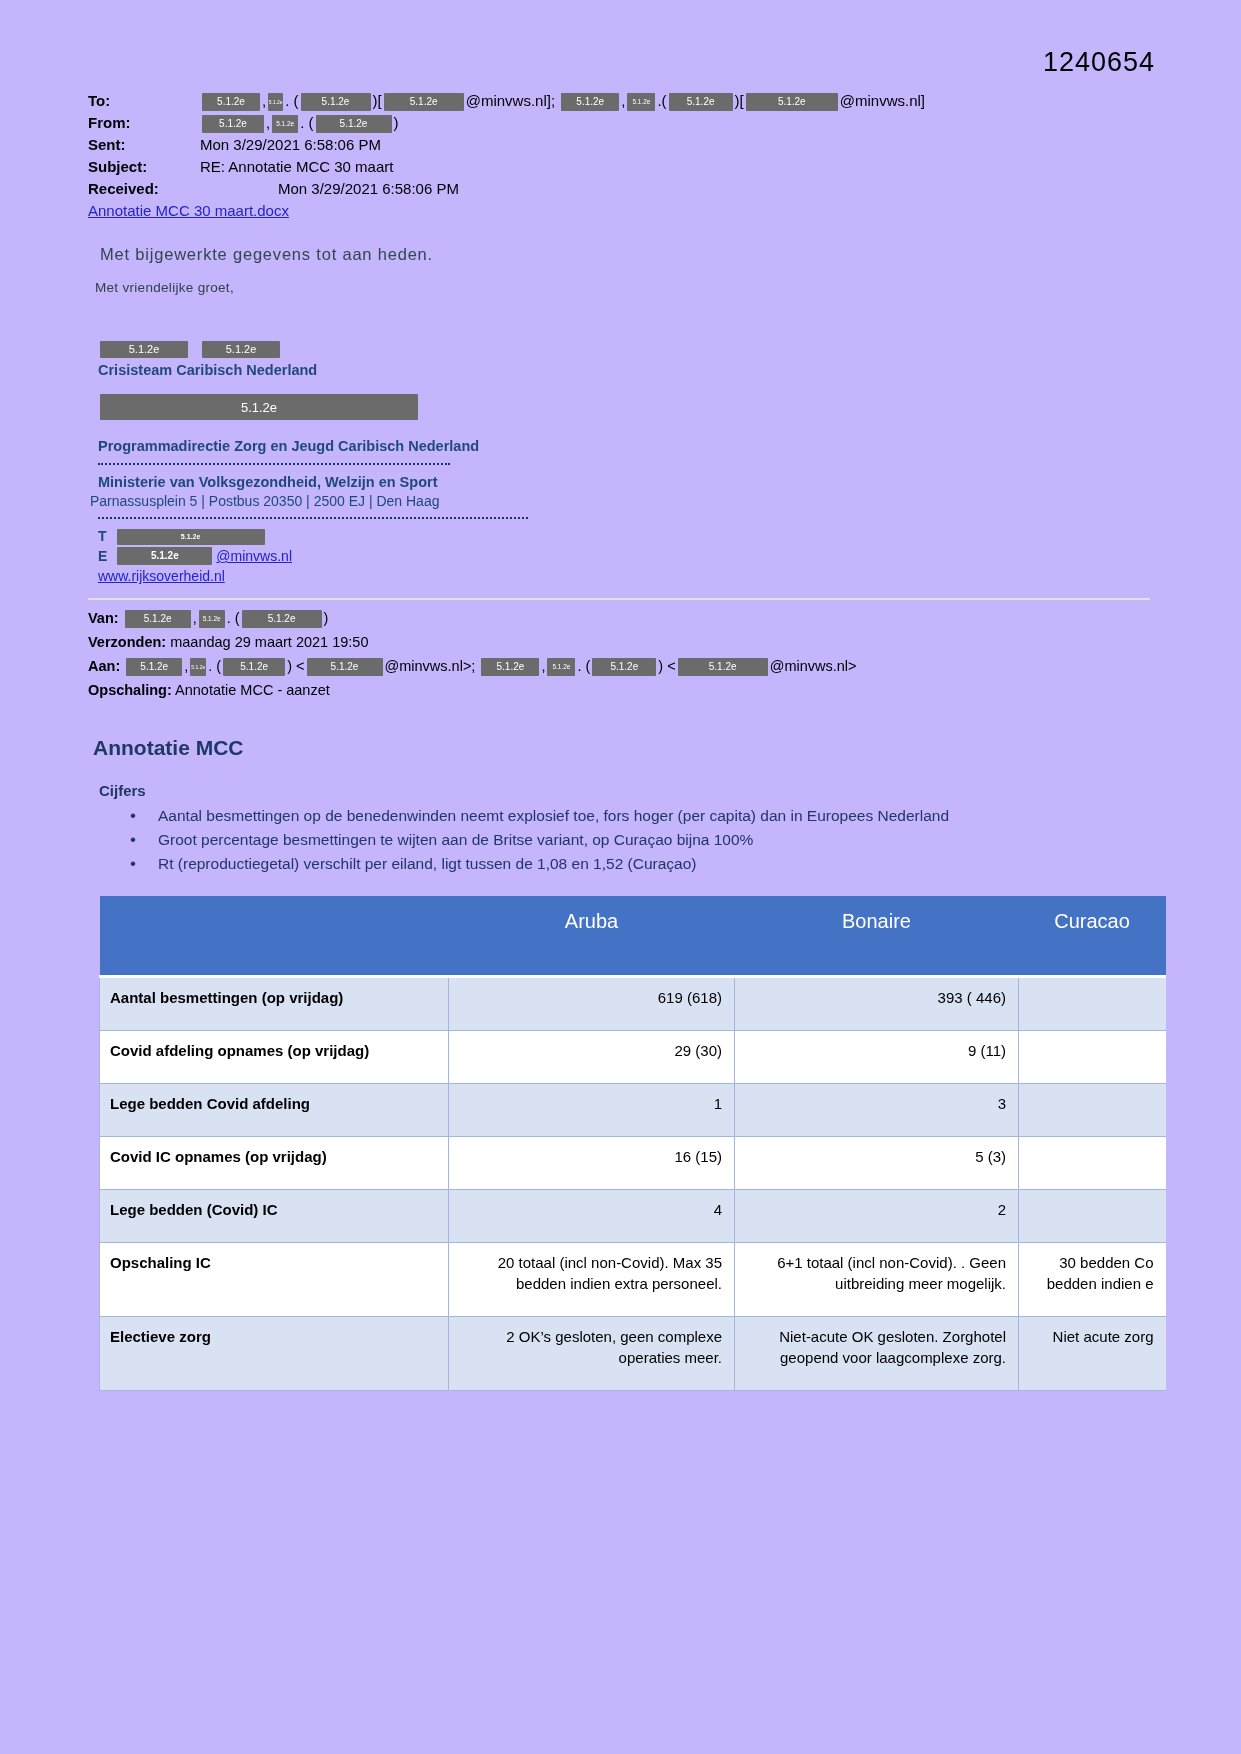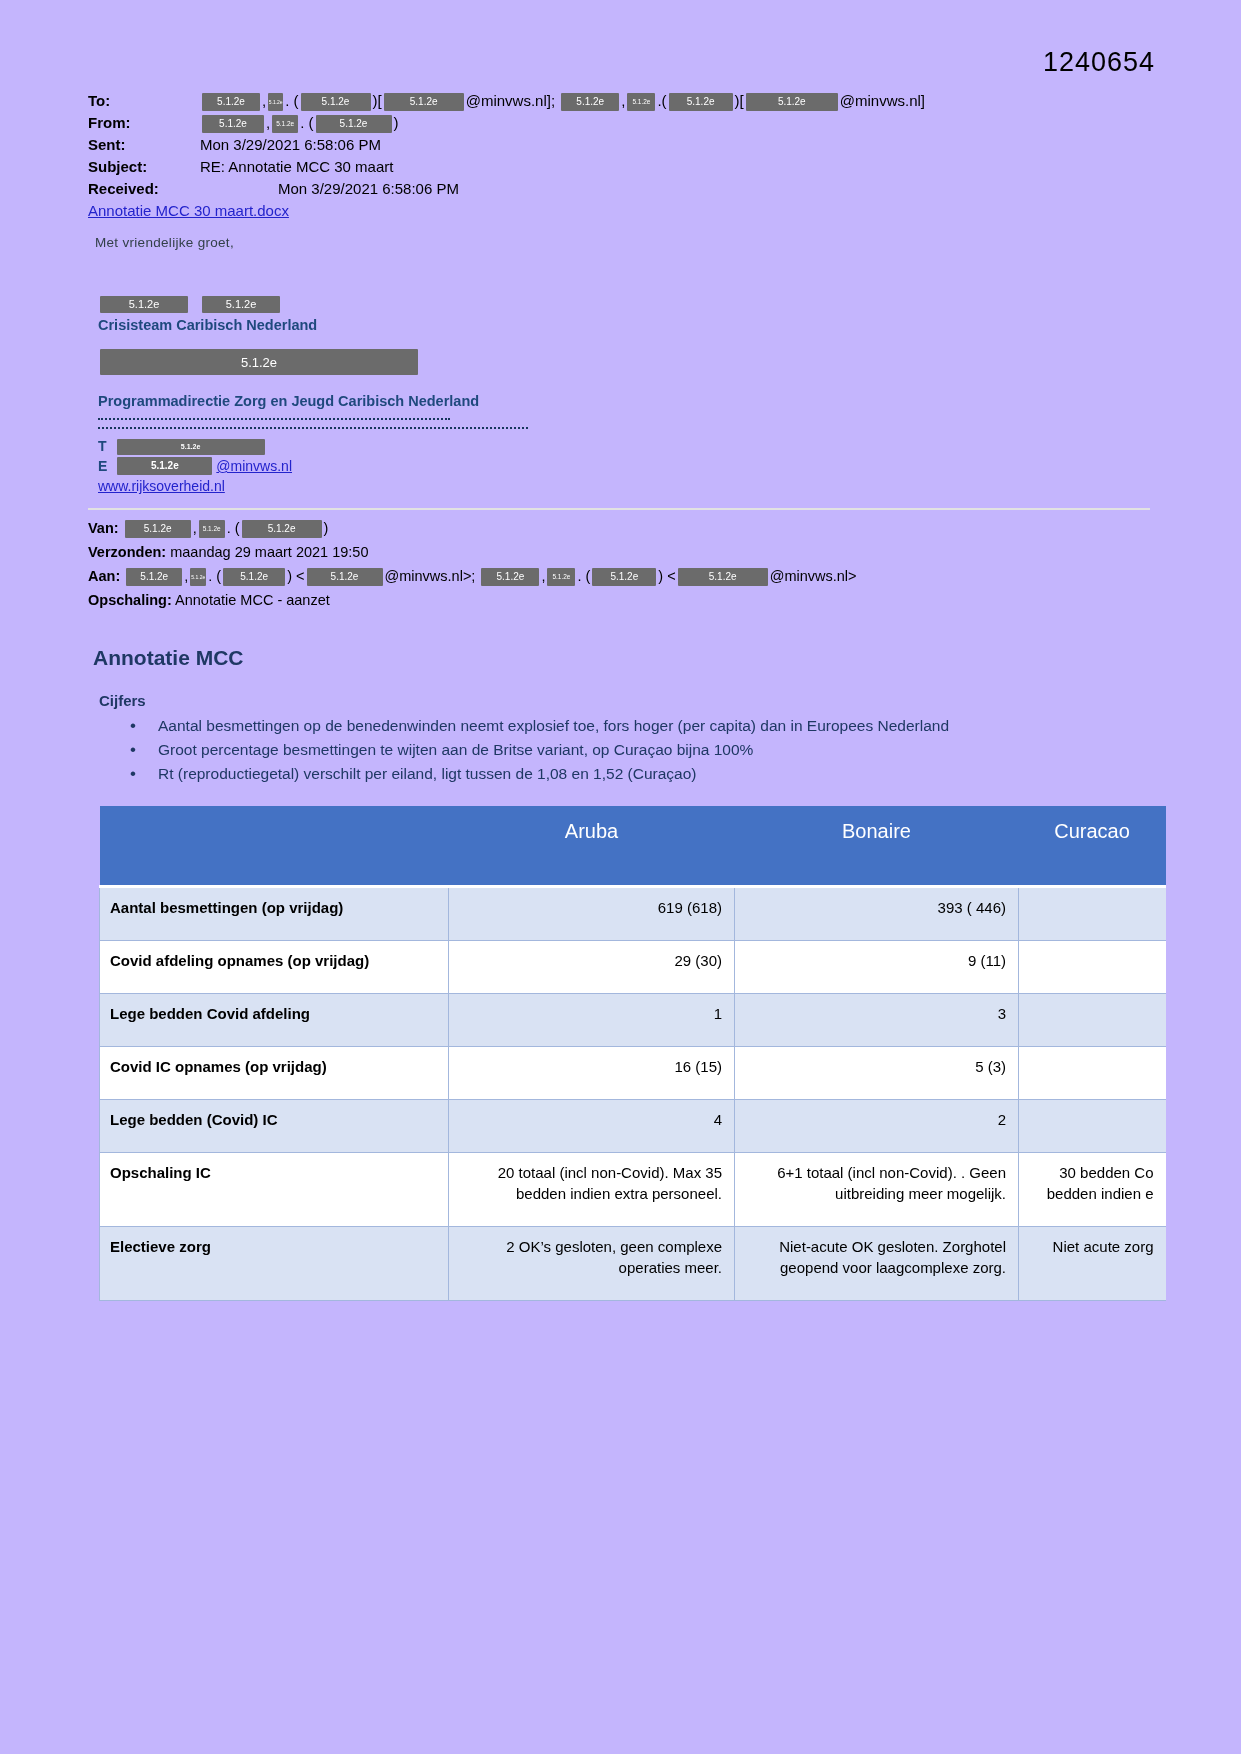--- a/index.html
+++ b/index.html
@@ -105,31 +105,34 @@
     </div>
     <div class="hdr-row">
       <span class="hdr-label">Received:</span>
       <span class="hdr-value received-indent">Mon 3/29/2021 6:58:06 PM</span>
     </div>
     <div class="attachment">
       <span class="link">Annotatie MCC 30 maart.docx</span>
     </div>
   </div>
 
+  <div class="body-line">Met bijgewerkte gegevens tot aan heden.</div>
   <div class="greeting">Met vriendelijke groet,</div>
 
   <div class="signature">
     <div class="sig-name-boxes">
         <span class="redact" style="width: 88px; height: 17px; font-size: 11px;">5.1.2e</span>
         <span class="redact" style="width: 78px; height: 17px; font-size: 11px;">5.1.2e</span>
       </div>
     <div class="sig-strong sig-team">Crisisteam Caribisch Nederland</div>
     <div class="sig-bigbox"><span class="redact" style="width: 318px; height: 26px; font-size: 13px;">5.1.2e</span></div>
     <div class="sig-strong sig-directorate">Programmadirectie Zorg en Jeugd Caribisch Nederland</div>
     <div class="dotted-line dotted-1"></div>
+    <div class="sig-strong">Ministerie van Volksgezondheid, Welzijn en Sport</div>
+    <div class="sig-address">Parnassusplein 5 | Postbus 20350 | 2500 EJ | Den Haag</div>
     <div class="dotted-line dotted-2"></div>
     <div class="sig-contact">
       <span>T</span>
       <span><span class="redact" style="width: 148px; height: 16px; font-size: 7px;">5.1.2e</span></span>
     </div>
     <div class="sig-contact">
       <span>E</span>
       <span><span class="redact" style="width: 95px; height: 18px; font-size: 10px;">5.1.2e</span></span>
       <span class="link" style="margin-left:-6px; font-weight:normal;">@minvws.nl</span>
     </div>

